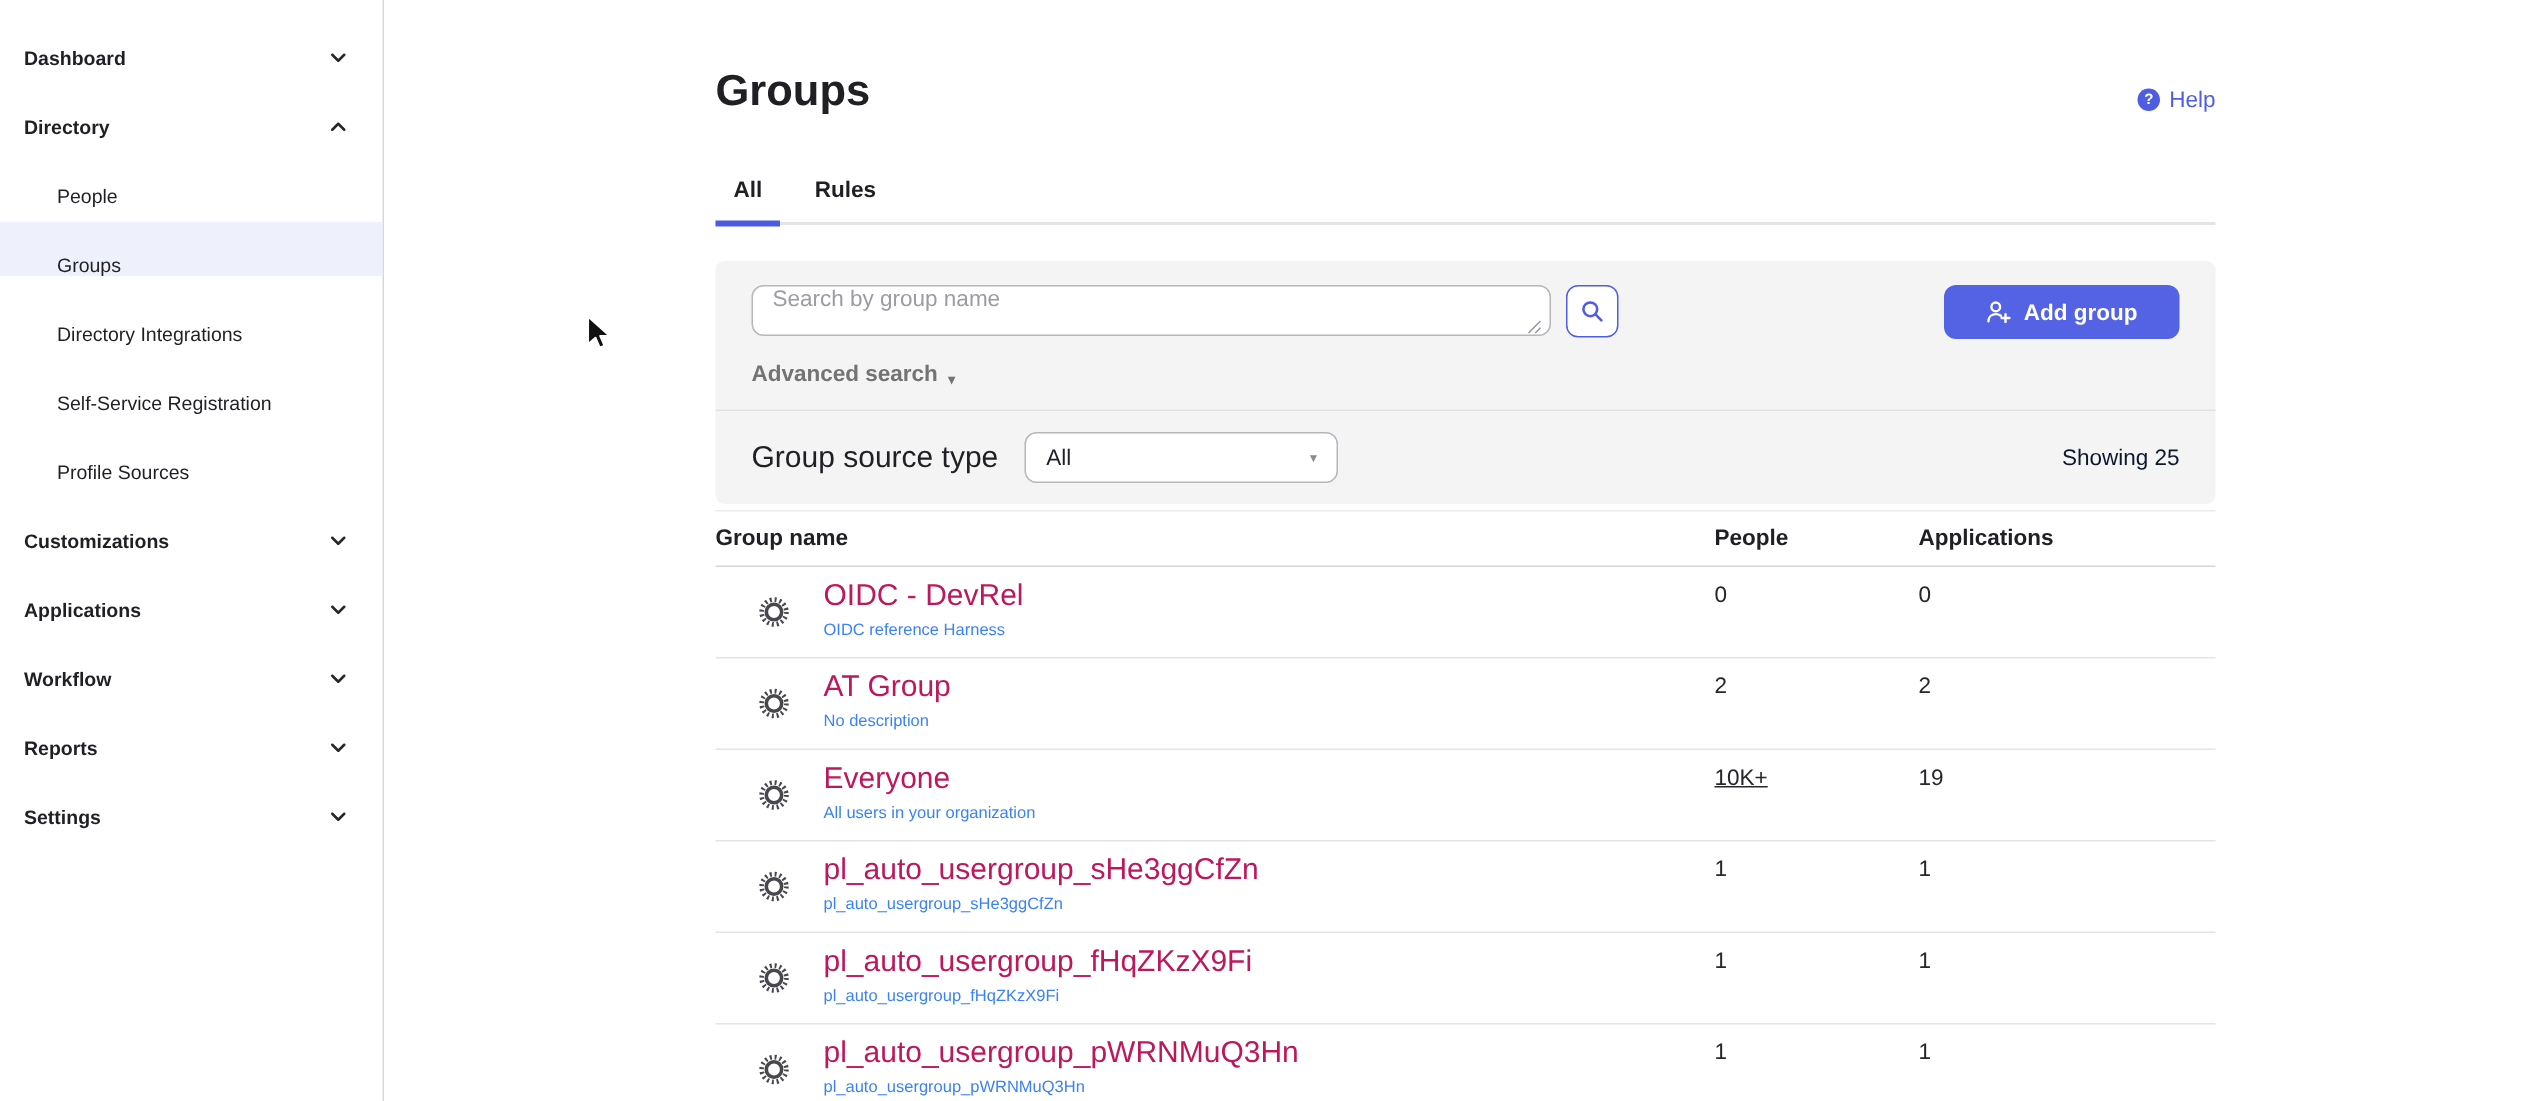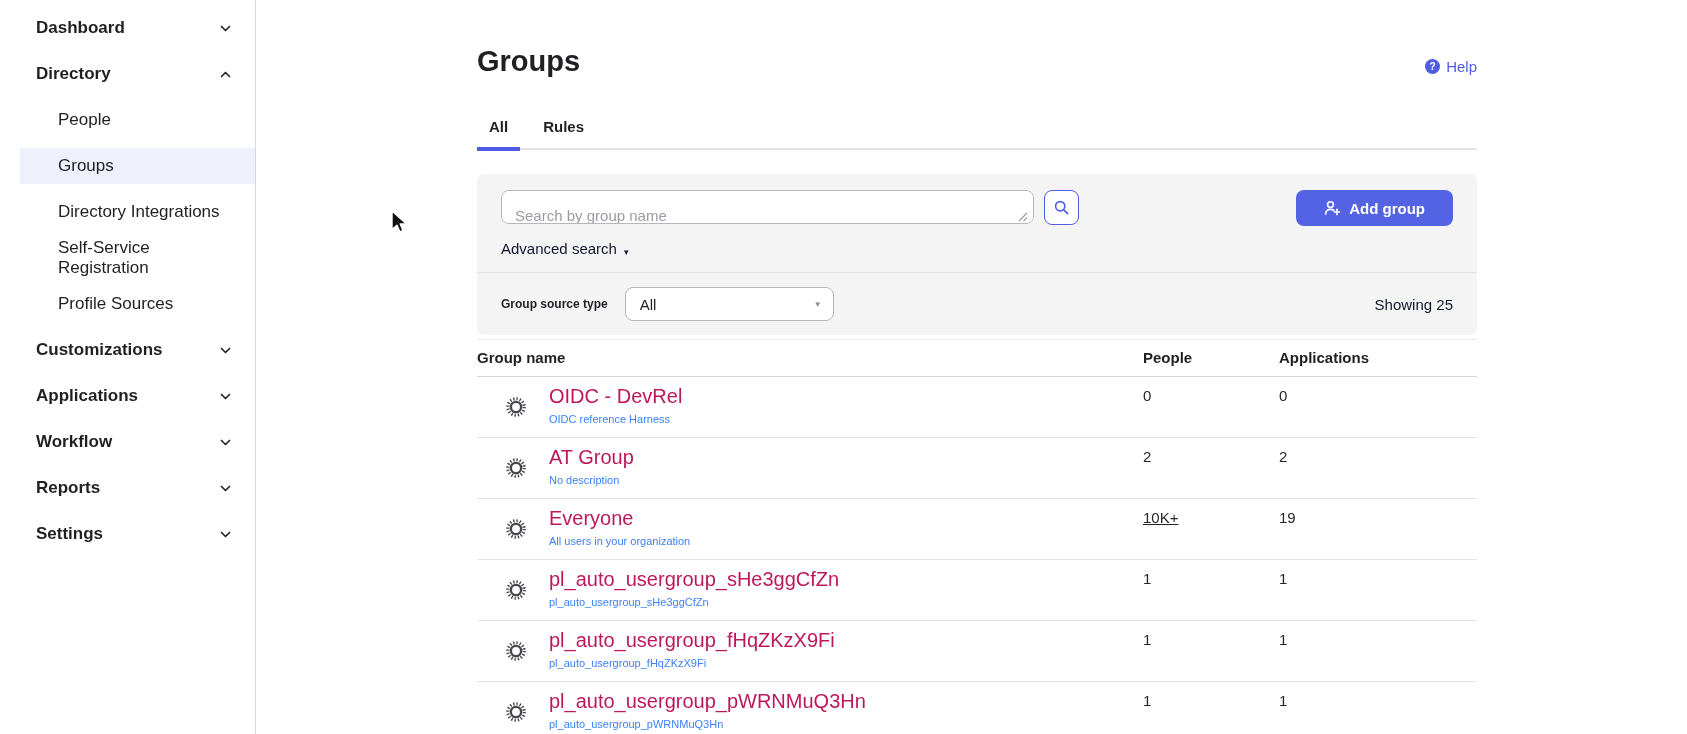--- a/index.html
+++ b/index.html
@@ -3,22 +3,22 @@
 <meta charset="utf-8">
 <style>
   * { margin:0; padding:0; box-sizing:border-box; }
   html,body { width:1687px; height:734px; overflow:hidden; background:#fff;
     font-family:"Liberation Sans", sans-serif; color:#1f1f24; }
   .app { display:flex; width:100%; height:100%; }
 
   
   .sidebar { width:256px; min-width:256px; height:100%; background:#fff;
     border-right:1px solid #d8d8dc; padding-top:10px; }
-  .nav-item { height:36px; margin-bottom:10px; display:flex; align-items:center;
-    padding:0 22px 0 16px; font-size:17px; cursor:pointer;margin-left:20px; }
+  .nav-item { height:36px; margin-bottom:10px; display:flex; align-items:flex-end;
+    padding:0 22px 0 16px; font-size:13px; cursor:pointer; }
   .nav-item.top { font-weight:700; justify-content:space-between; }
   .nav-item.sub { padding-left:38px; font-weight:400; }
   .nav-item.selected { background:#eef1fb; }
   .chev svg { display:block; }
 
   
   .main { flex:1; position:relative; background:#fff; }
   .content { width:1000px; margin-left:221px; padding-top:44px; }
 
   .page-header { display:flex; justify-content:space-between; align-items:flex-start; }
@@ -34,38 +34,38 @@
   .tab { padding:0 12px 12px; margin-right:11px; font-size:15px; font-weight:700;
     color:#1f1f24; cursor:pointer; border-bottom:4px solid transparent; margin-bottom:-3px; }
   .tab.active { border-bottom-color:#4c5be1; }
 
   
   .panel { margin-top:24px; background:#f4f4f5; border-radius:6px; }
   .panel-top { padding:16px 24px 14px; }
   .search-row { display:flex; align-items:flex-start; }
   .search-box { position:relative; width:533px; }
   .search-input { width:533px; height:34px; border:1px solid #b6b6bd; border-radius:8px;
-    background:#fff; padding:16px 26px 0 13px; font-size:15px; color:#1f1f24; resize:none;
+    background:#fff; padding:0 26px 0 13px; font-size:15px; color:#1f1f24; resize:none;
     font-family:"Liberation Sans", sans-serif; outline:none; }
   .search-input::placeholder { color:#9b9ba3; }
   .resize-glyph { position:absolute; right:6px; bottom:6px; pointer-events:none; }
   .search-btn { width:35px; height:35px; margin-left:10px; background:#fff;
     border:1.5px solid #4f5ee0; border-radius:8px; display:flex; align-items:center;
     justify-content:center; cursor:pointer; }
   .spacer { flex:1; }
   .add-group-btn { height:36px; padding:0 28px; background:#5463e4; color:#fff;
     border:none; border-radius:8px; font-size:15px; font-weight:700; display:flex;
     align-items:center; gap:8px; cursor:pointer; font-family:"Liberation Sans", sans-serif; }
   .advanced { margin-top:12px; display:inline-flex; align-items:flex-end; gap:7px;
-    color:#0f172a; font-size:15px; cursor:pointer; }
+    color:#737373; font-size:15px; cursor:pointer;font-weight:bold; }
   .adv-caret { font-size:9px; }
 
   .panel-divider { border-top:1px solid #e1e1e5; }
   .panel-bottom { padding:14px 24px; display:flex; align-items:center; }
-  .src-label { font-size:12px; margin-right:17px;font-weight:bold; }
+  .src-label { font-size:20px; margin-right:17px; }
   .select { position:relative; width:209px; height:34px; background:#fff;
     border:1px solid #b6b6bd; border-radius:8px; display:flex; align-items:center;
     padding:0 28px 0 14px; font-size:15px; cursor:pointer; }
   .select-caret { position:absolute; right:11px; top:12px; font-size:8px; color:#8a8a93; }
   .showing { font-size:15px; color:#0f172a; }
 
   
   .table { margin-top:4px; }
   .thead, .trow { display:grid; grid-template-columns:666px 136px auto; }
   .thead { border-top:1px solid #ececef; border-bottom:1px solid #d6d6da; }

